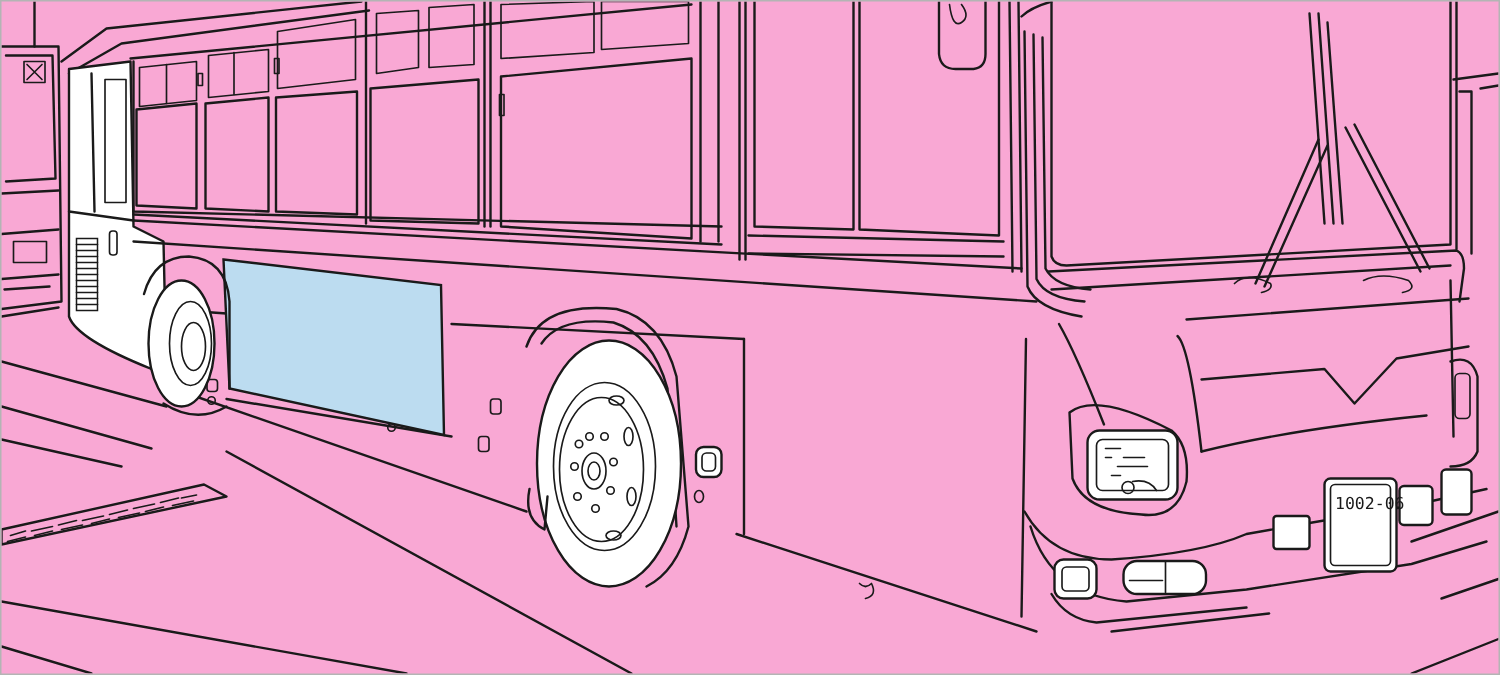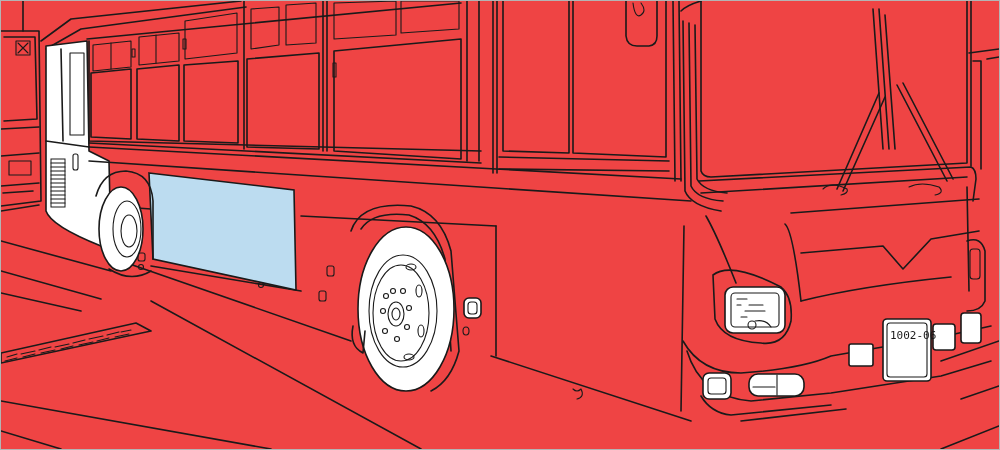--- a/index.html
+++ b/index.html
@@ -1,17 +1,17 @@
 <!DOCTYPE html>
 <html><head>
 <meta charset="utf-8">
 <style>
   html, body { margin: 0; padding: 0; background: #ffffff; }
   body { width: 1000px; height: 450px; overflow: hidden; font-family: "DejaVu Sans", sans-serif; }
-  .frame { position: relative; width: 998px; height: 448px; border: 1px solid #b4b4b4; background: #ef4444; overflow: hidden; }
+  .frame { position: relative; width: 998px; height: 448px; border: 1px solid #b4b4b4; background: #f9a8d4; overflow: hidden; }
   svg { position: absolute; left: 0; top: 0; }
   .ln { fill: none; stroke: #1a1a1a; stroke-width: 1.6; stroke-linejoin: round; stroke-linecap: round; }
   .thin { fill: none; stroke: #1a1a1a; stroke-width: 1.1; stroke-linejoin: round; stroke-linecap: round; }
   .fillw { fill: #ffffff; stroke: #1a1a1a; stroke-width: 1.6; stroke-linejoin: round; }
   .hatch { fill: #ffffff; stroke: #1a1a1a; stroke-width: 1; }
   .plate-text { font-family: "DejaVu Sans Mono", monospace; font-size: 11px; fill: #1a1a1a; }
 </style>
 </head>
 <body>
 

